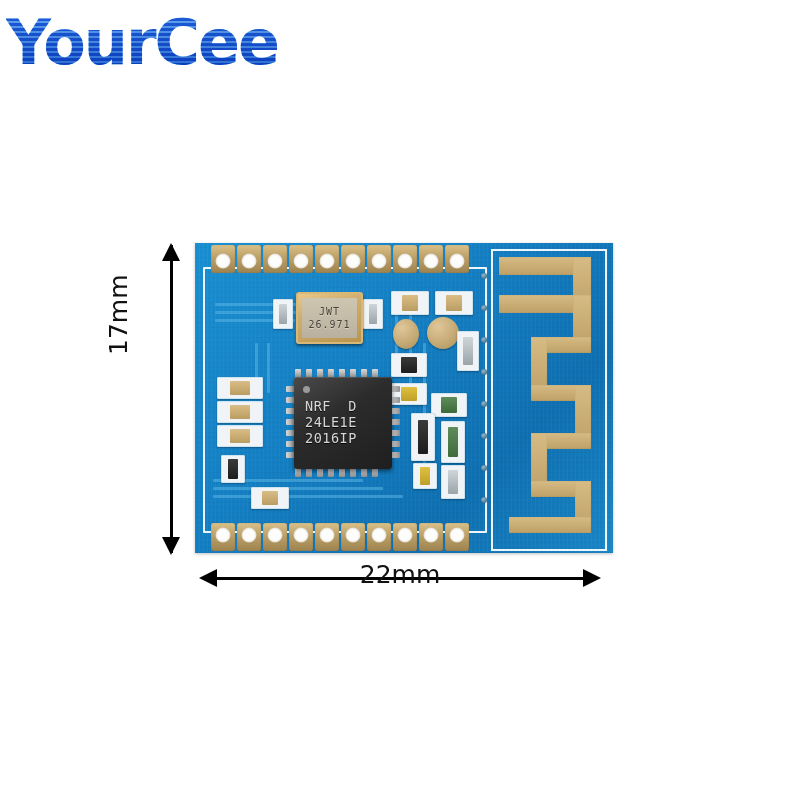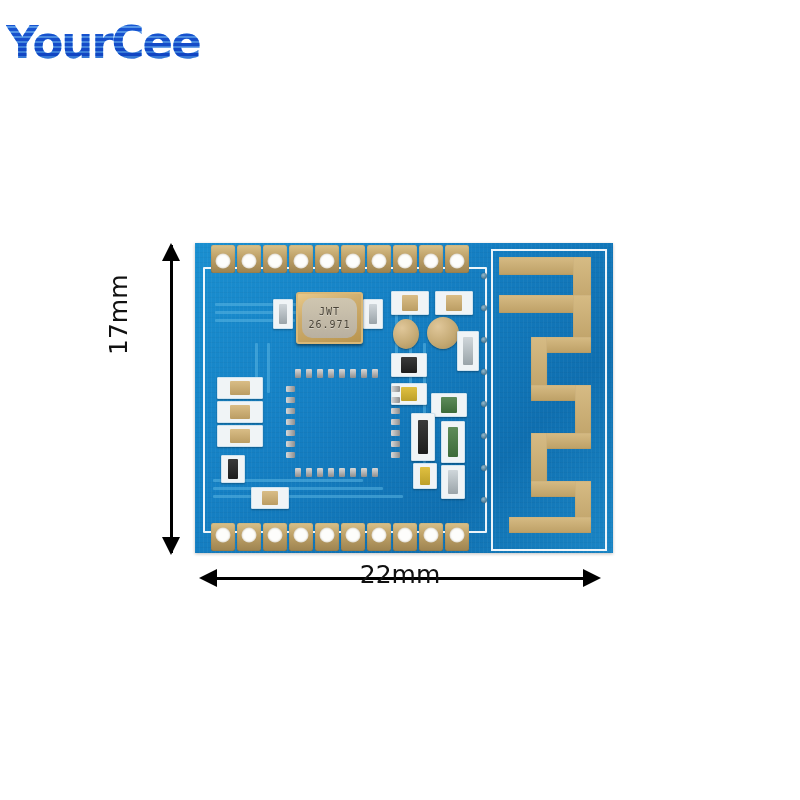--- a/index.html
+++ b/index.html
@@ -13,21 +13,21 @@
   }
   #stage{position:absolute;left:0;top:0;width:800px;height:800px;}
 
   
   #logo{
     position:absolute;left:6px;top:8px;
     width:290px;height:70px;
   }
   #logo .wordmark{
     font-family:"DejaVu Sans","Liberation Sans",sans-serif;
-    font-size:45px;font-weight:bold;
+    font-size:62px;font-weight:bold;
     letter-spacing:-2px;
     line-height:70px;
     background-image:linear-gradient(#2f7fe8,#2f7fe8);
     -webkit-background-clip:text;background-clip:text;
     color:transparent;
     -webkit-text-fill-color:transparent;
     white-space:nowrap;
     position:relative;
   }
   
@@ -126,21 +126,21 @@
     width:63px;height:48px;
     background:linear-gradient(160deg,#e8c98a,#cfae6e 35%,#b9954f);
     border:2px solid #d9b877;
     border-radius:3px;
     box-shadow:0 2px 3px rgba(0,0,0,.45);
     z-index:6;
   }
   #xtal .face{
     position:absolute;inset:4px;
     background:linear-gradient(#cfc6b0,#b9b0a0);
-    border-radius:10px;
+    border-radius:1px;
     display:flex;flex-direction:column;
     align-items:center;justify-content:center;
     gap:2px;
   }
   #xtal .l1,#xtal .l2{
     font-family:"DejaVu Sans Mono","Liberation Mono",monospace;
     font-size:10px;color:#4a4438;letter-spacing:1px;
     text-shadow:0 1px 0 rgba(255,255,255,.35);
   }
 
@@ -302,20 +302,26 @@
     <div class="icpins v" id="ic-pins-right">
       <div class="icpin-v"></div>
         <div class="icpin-v"></div>
         <div class="icpin-v"></div>
         <div class="icpin-v"></div>
       <div class="icpin-v"></div>
         <div class="icpin-v"></div>
         <div class="icpin-v"></div>
     </div>
 
+    <div id="ic">
+      <div class="dot"></div>
+      <div class="marking">NRF  D
+24LE1E
+2016IP</div>
+    </div>
 
     <div class="smd" style="left:22px;top:134px;width:44px;height:20px;">
         <div class="body tan"></div>
       </div>
     <div class="smd" style="left:22px;top:158px;width:44px;height:20px;">
         <div class="body tan"></div>
       </div>
     <div class="smd" style="left:22px;top:182px;width:44px;height:20px;">
         <div class="body tan"></div>
       </div>

